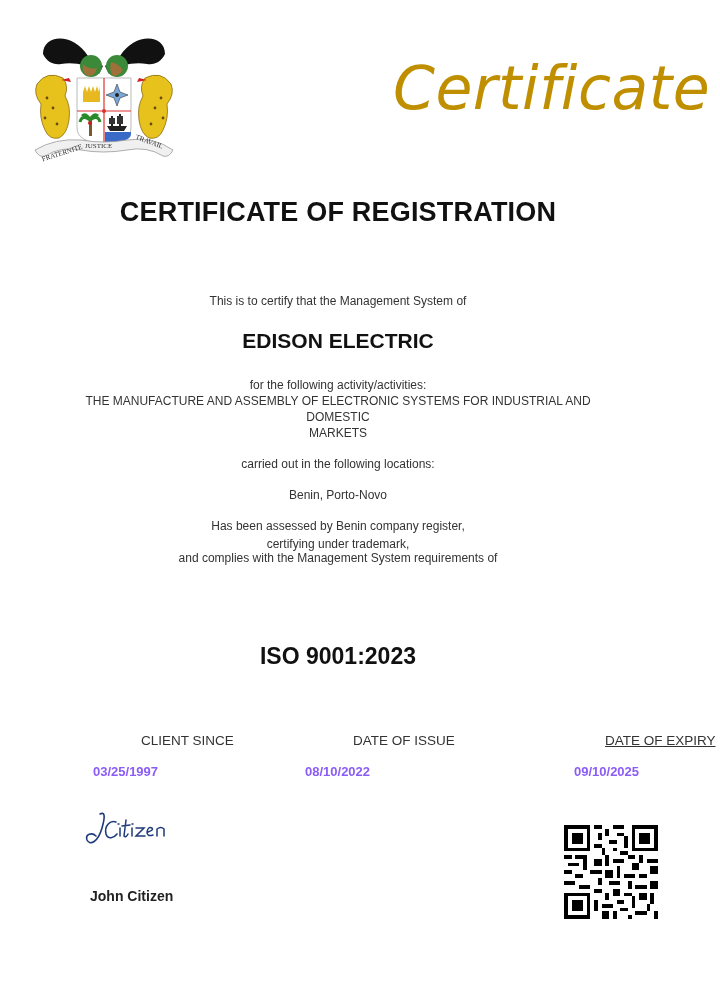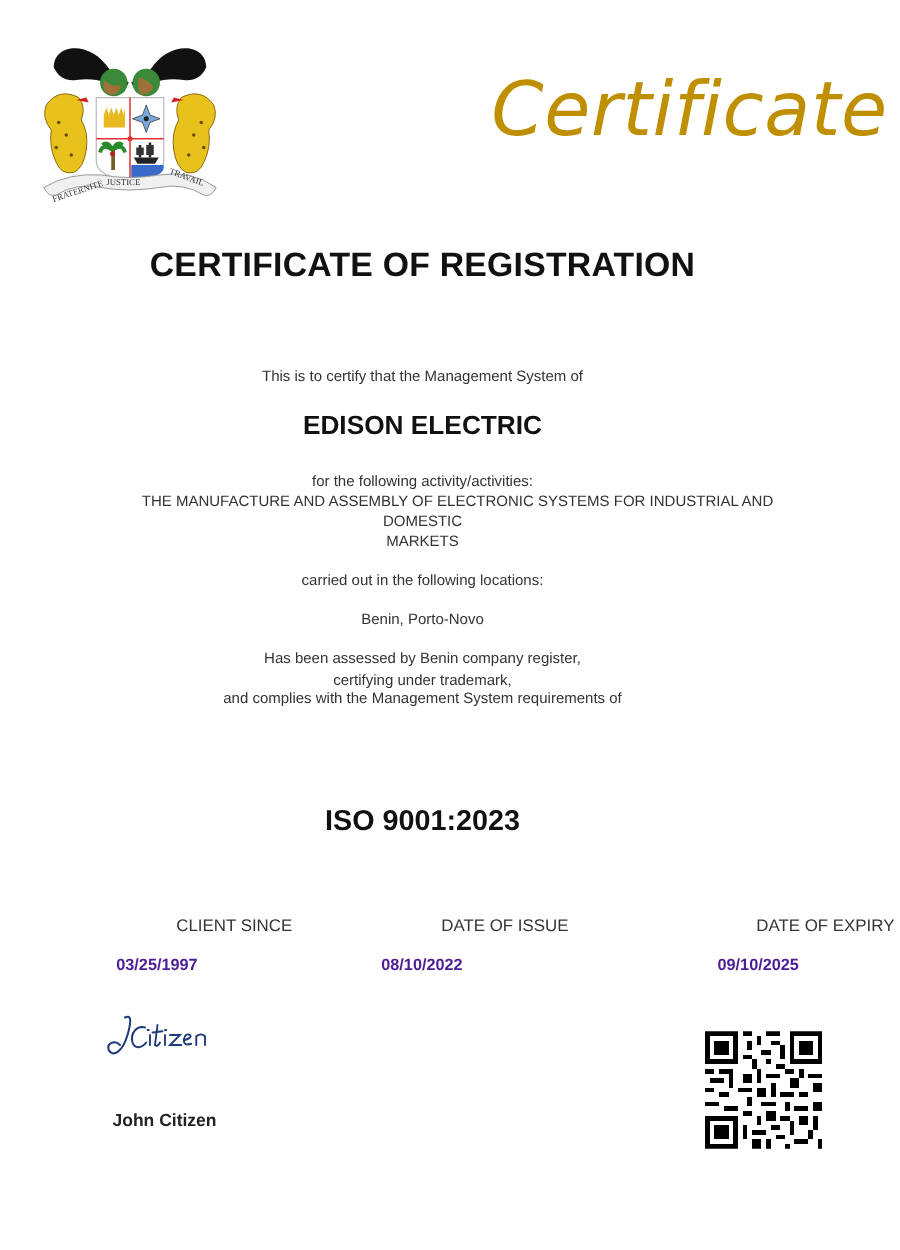--- a/index.html
+++ b/index.html
@@ -6,21 +6,21 @@
   body { width: 720px; height: 1000px; position: relative; overflow: hidden; font-family: "Liberation Sans", sans-serif; color: #222; }
   .abs { position: absolute; }
   .emblem { left: 33px; top: 34px; width: 142px; height: 128px; }
   .cert-script { left: 393px; top: 58px; font-family: "DejaVu Sans", sans-serif; font-style: italic; font-size: 60px; color: #bf8f00; letter-spacing: 0.5px; line-height: 1; }
   .center { left: 0; width: 676px; text-align: center; }
   .title { top: 197px; font-size: 27px; font-weight: bold; color: #111; letter-spacing: 0.2px; }
   .small { font-size: 12px; color: #333; line-height: 16px; }
   .company { top: 329px; font-size: 21px; font-weight: bold; color: #111; }
   .iso { top: 643px; font-size: 23px; font-weight: bold; color: #111; }
   .col-label { font-size: 13.5px; color: #333; margin-left: 48px; }
-  .col-value { font-size: 13px; font-weight: bold; color: #4c1d95; }
+  .col-value { font-size: 13px; font-weight: bold; color: #8b5cf6; }
   .signer { left: 90px; top: 888px; font-size: 14px; font-weight: bold; color: #222; }
   .signature { left: 82px; top: 808px; width: 110px; height: 44px; }
   .qr { left: 564px; top: 825px; width: 94px; height: 94px; }
 </style>
 </head>
 <body>
 
 <div class="abs emblem">
   <svg width="142" height="128" viewBox="0 0 142 128">
 
@@ -75,40 +75,40 @@
 
 <div class="abs cert-script">Certificate</div>
 
 <div class="abs center title">CERTIFICATE OF REGISTRATION</div>
 
 <div class="abs center small" style="top:293px;">This is to certify that the Management System of</div>
 
 <div class="abs center company">EDISON ELECTRIC</div>
 
 <div class="abs center small" style="top:377px;">for the following activity/activities:</div>
-<div class="abs center small" style="top:393px;margin-left:28px;">THE MANUFACTURE AND ASSEMBLY OF ELECTRONIC SYSTEMS FOR INDUSTRIAL AND</div>
+<div class="abs center small" style="top:393px;">THE MANUFACTURE AND ASSEMBLY OF ELECTRONIC SYSTEMS FOR INDUSTRIAL AND</div>
 <div class="abs center small" style="top:409px;">DOMESTIC</div>
 <div class="abs center small" style="top:425px;">MARKETS</div>
 
 <div class="abs center small" style="top:456px;">carried out in the following locations:</div>
 <div class="abs center small" style="top:487px;">Benin, Porto-Novo</div>
 
 <div class="abs center small" style="top:518px;">Has been assessed by Benin company register,</div>
 <div class="abs center small" style="top:536px;">certifying under trademark,</div>
 <div class="abs center small" style="top:550px;">and complies with the Management System requirements of</div>
 
 <div class="abs center iso">ISO 9001:2023</div>
 
 <div class="abs col-label" style="left:93px; top:733px;">CLIENT SINCE</div>
 <div class="abs col-value" style="left:93px; top:764px;">03/25/1997</div>
 
 <div class="abs col-label" style="left:305px; top:733px;">DATE OF ISSUE</div>
 <div class="abs col-value" style="left:305px; top:764px;">08/10/2022</div>
 
-<div class="abs col-label" style="left:557px; top:733px;">DATE OF EXPIRY</div>
+<div class="abs col-label" style="left:557px; top:733px;text-decoration:underline;">DATE OF EXPIRY</div>
 <div class="abs col-value" style="left:574px; top:764px;">09/10/2025</div>
 
 <div class="abs signature">
   <svg width="110" height="44" viewBox="0 0 110 44">
     <path d="M18 6 C 22 4, 24 6, 20 20 C 16 34, 8 38, 5 32 C 3 26, 10 24, 14 28" stroke="#1f3a7a" stroke-width="1.6" fill="none" stroke-linecap="round"></path>
     <path d="M34 14 C 28 12, 22 18, 24 26 C 26 32, 32 30, 35 26" stroke="#1f3a7a" stroke-width="1.6" fill="none" stroke-linecap="round"></path>
     <path d="M38 20 l0 8 M36 16 l1 0" stroke="#1f3a7a" stroke-width="1.5" fill="none" stroke-linecap="round"></path>
     <path d="M44 12 l-2 16 q2 2 4 -2 M40 18 l8 -1" stroke="#1f3a7a" stroke-width="1.5" fill="none" stroke-linecap="round"></path>
     <path d="M50 20 l0 8 M50 16 l1 0" stroke="#1f3a7a" stroke-width="1.5" fill="none" stroke-linecap="round"></path>
     <path d="M54 20 l8 0 l-8 8 l9 0" stroke="#1f3a7a" stroke-width="1.5" fill="none" stroke-linecap="round"></path>

